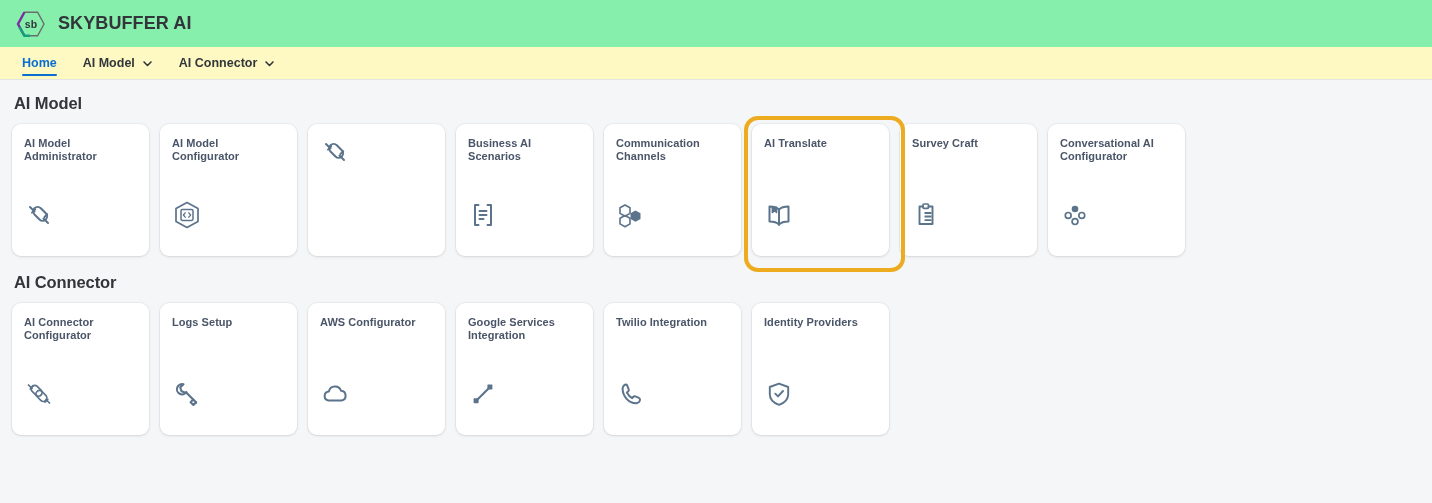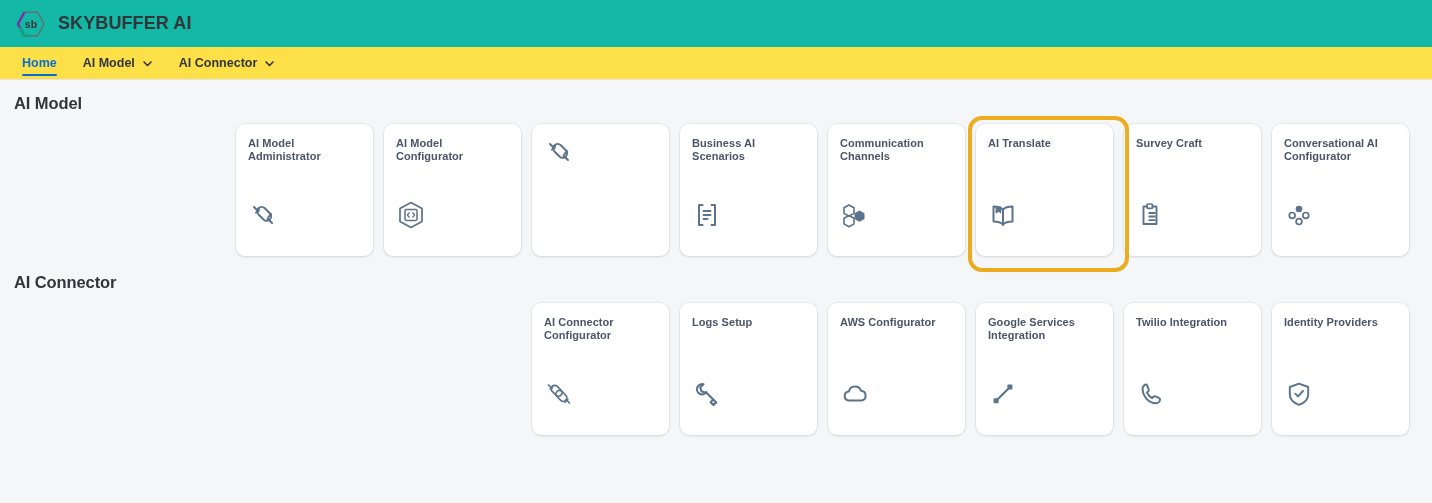--- a/index.html
+++ b/index.html
@@ -14,21 +14,21 @@
   body {
     font-family: "Liberation Sans", sans-serif;
     background: #f5f6f7;
     color: #32363a;
     -webkit-font-smoothing: antialiased;
   }
 
   
   .shell-header {
     height: 47px;
-    background: #14b8a6;
+    background: #86efac;
     display: flex;
     align-items: center;
     padding: 0 16px;
   }
 
   .brand {
     display: flex;
     align-items: center;
     gap: 12px;
     cursor: pointer;
@@ -45,21 +45,21 @@
     font-size: 18px;
     font-weight: bold;
     letter-spacing: 0.1px;
     color: #32363a;
     white-space: nowrap;
   }
 
   
   .navbar {
     height: 33px;
-    background: #fde047;
+    background: #fef9c3;
     border-bottom: 1px solid #e5e5e5;
     display: flex;
     align-items: stretch;
     padding: 0 18px;
   }
 
   .nav-item {
     display: flex;
     align-items: center;
     gap: 7px;
@@ -109,21 +109,20 @@
     font-weight: bold;
     color: #32363a;
     padding: 14px 2px 11px 2px;
     letter-spacing: -0.1px;
   }
 
   .tiles {
     display: flex;
     flex-wrap: nowrap;
     gap: 0;
-    justify-content: flex-end;
   }
 
   .tile-slot {
     width: 137px;
     margin-right: 11px;
     position: relative;
   }
 
   .tile {
     width: 137px;

